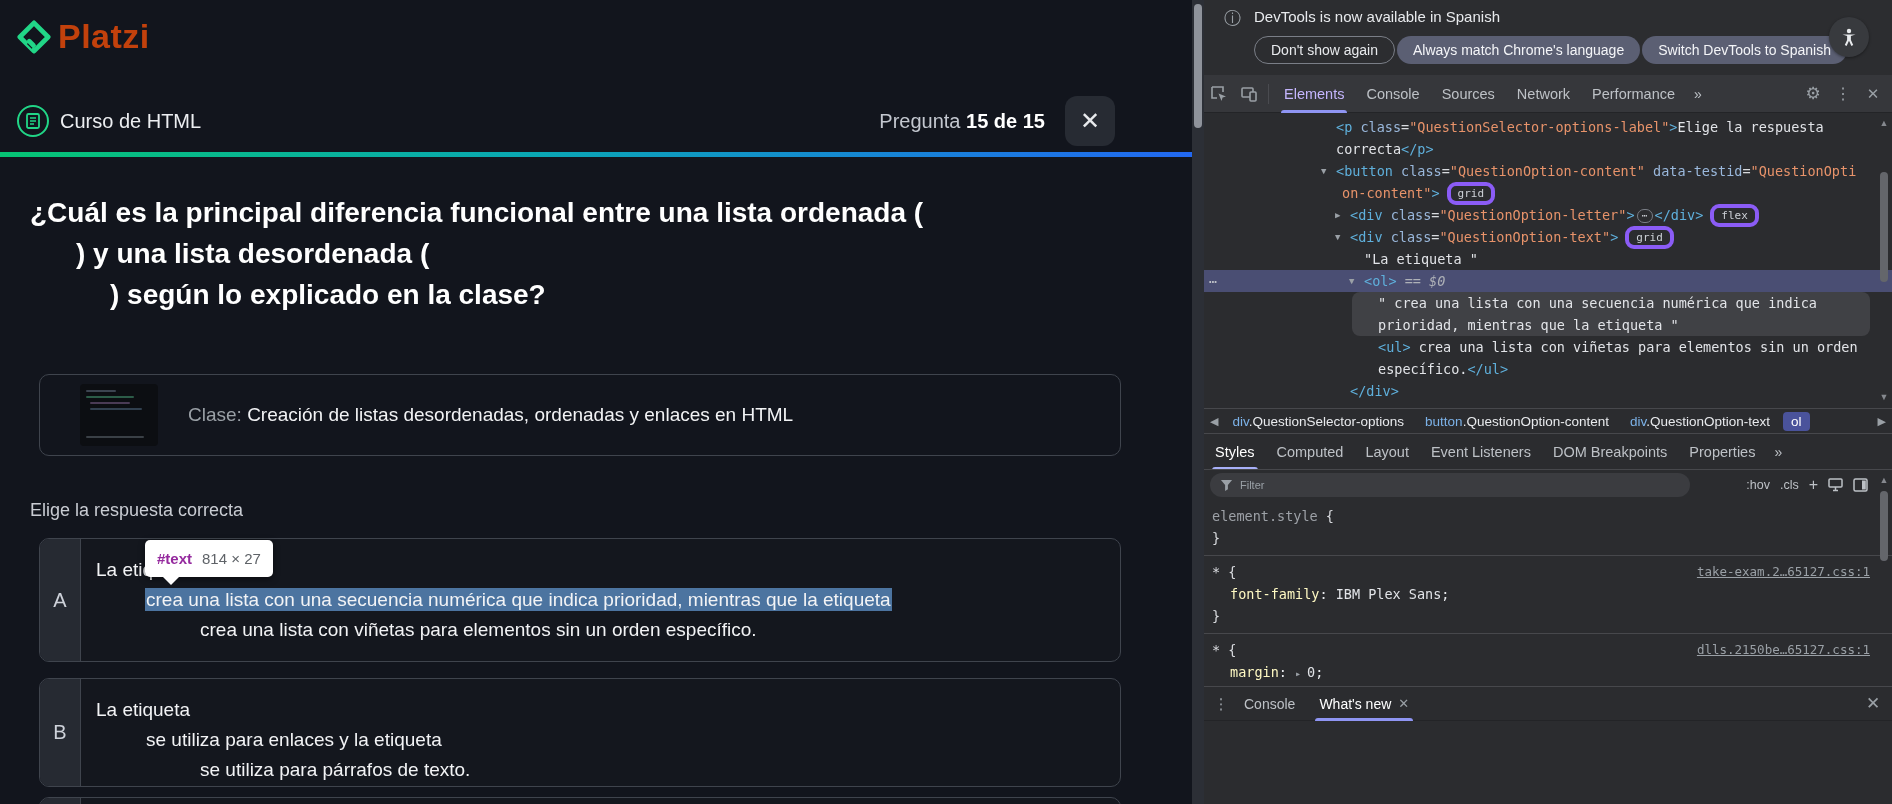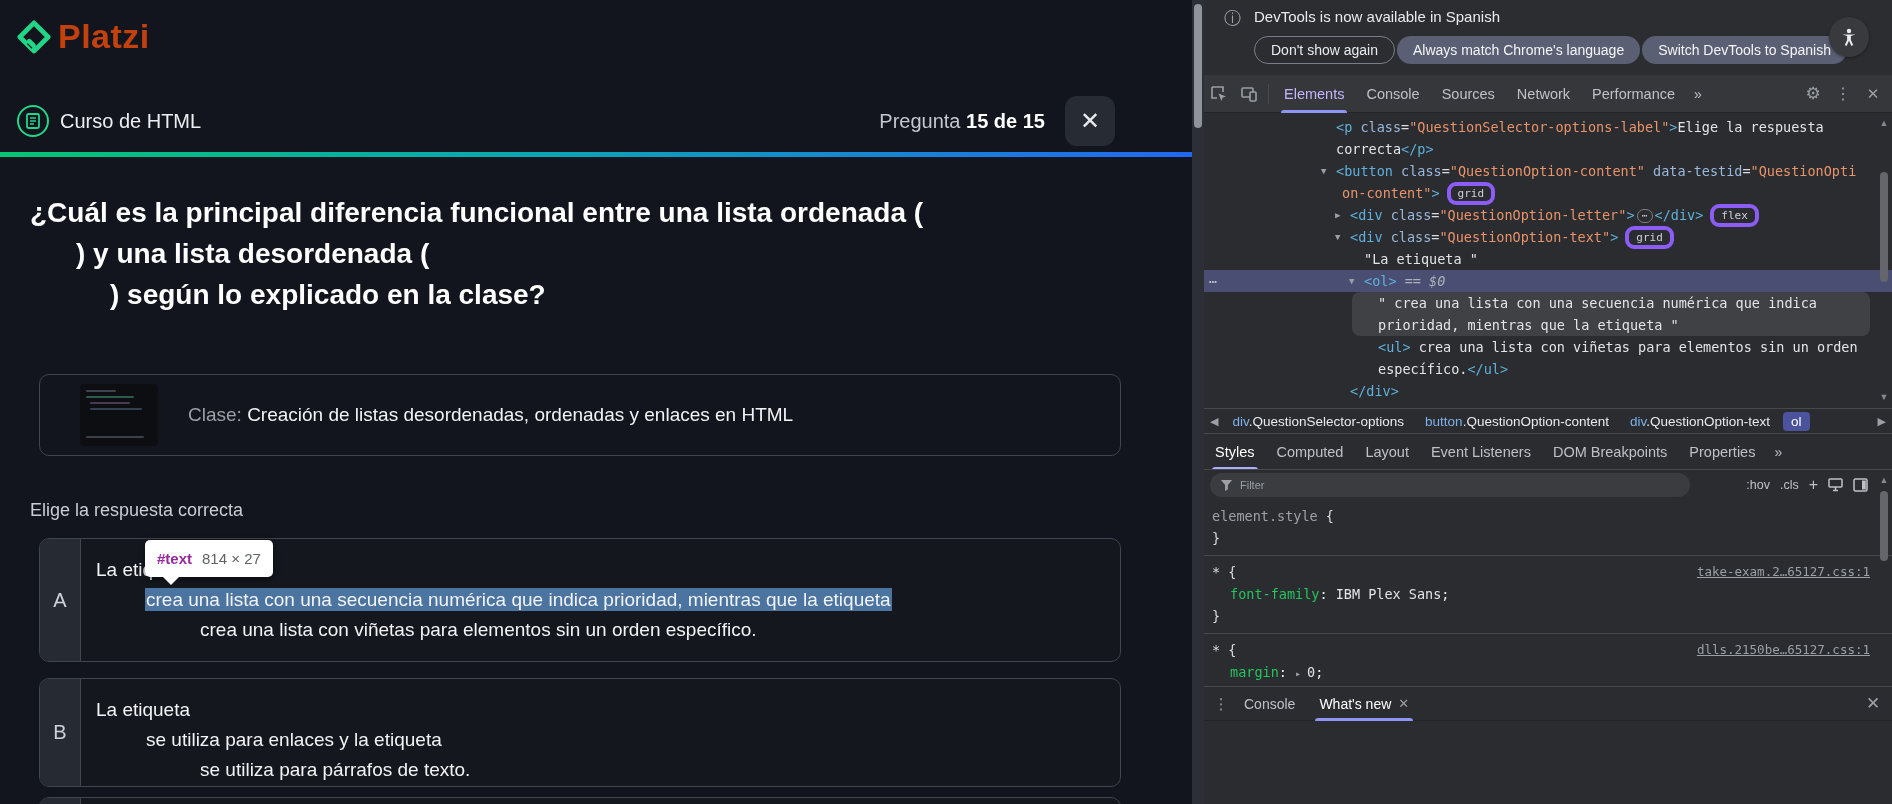--- a/index.html
+++ b/index.html
@@ -139,21 +139,21 @@
   .f-plus { font-size:16px; }
 
   .styles-content { position:absolute; left:0; top:500px; width:688px; height:186px;
     font-family:"DejaVu Sans Mono", monospace; font-size:13.5px; background:#2b2c2f; overflow:hidden; }
   .rule { padding:5px 22px 6px 8px; line-height:22px; border-bottom:1px solid #47484c; position:relative; }
   .rule:last-child { border-bottom:none; }
   .rule .sel { color:#d9dbdf; } .rule .sel.dim { color:#9da1a7; }
   .rule .link { position:absolute; right:22px; top:5px; color:#9aa0a6; font-size:12.5px;
     text-decoration:underline; cursor:pointer; }
   .prop { padding-left:18px; white-space:pre; }
-  .pname { color:#22c55e; } .pval { color:#e2e4e8; }
+  .pname { color:#fef9c3; } .pval { color:#e2e4e8; }
   .p-exp { color:#9aa0a6; font-size:10px; }
 
   .drawer { position:absolute; left:0; top:686px; width:688px; height:118px; border-top:1px solid #47484c; }
   .drawer-tabs { height:34px; background:#2b2c2f; border-bottom:1px solid #232427;
     display:flex; align-items:center; padding:0 6px; }
   .d-kebab { color:#9aa0a6; font-size:15px; width:22px; text-align:center; cursor:pointer; }
   .d-tab { position:relative; height:34px; display:flex; align-items:center; gap:7px; padding:0 12px;
     color:#bdc1c6; font-size:14px; cursor:pointer; }
   .d-tab.active { color:#ffffff; }
   .d-tab.active:after { content:""; position:absolute; left:8px; right:8px; bottom:0; height:3px;

